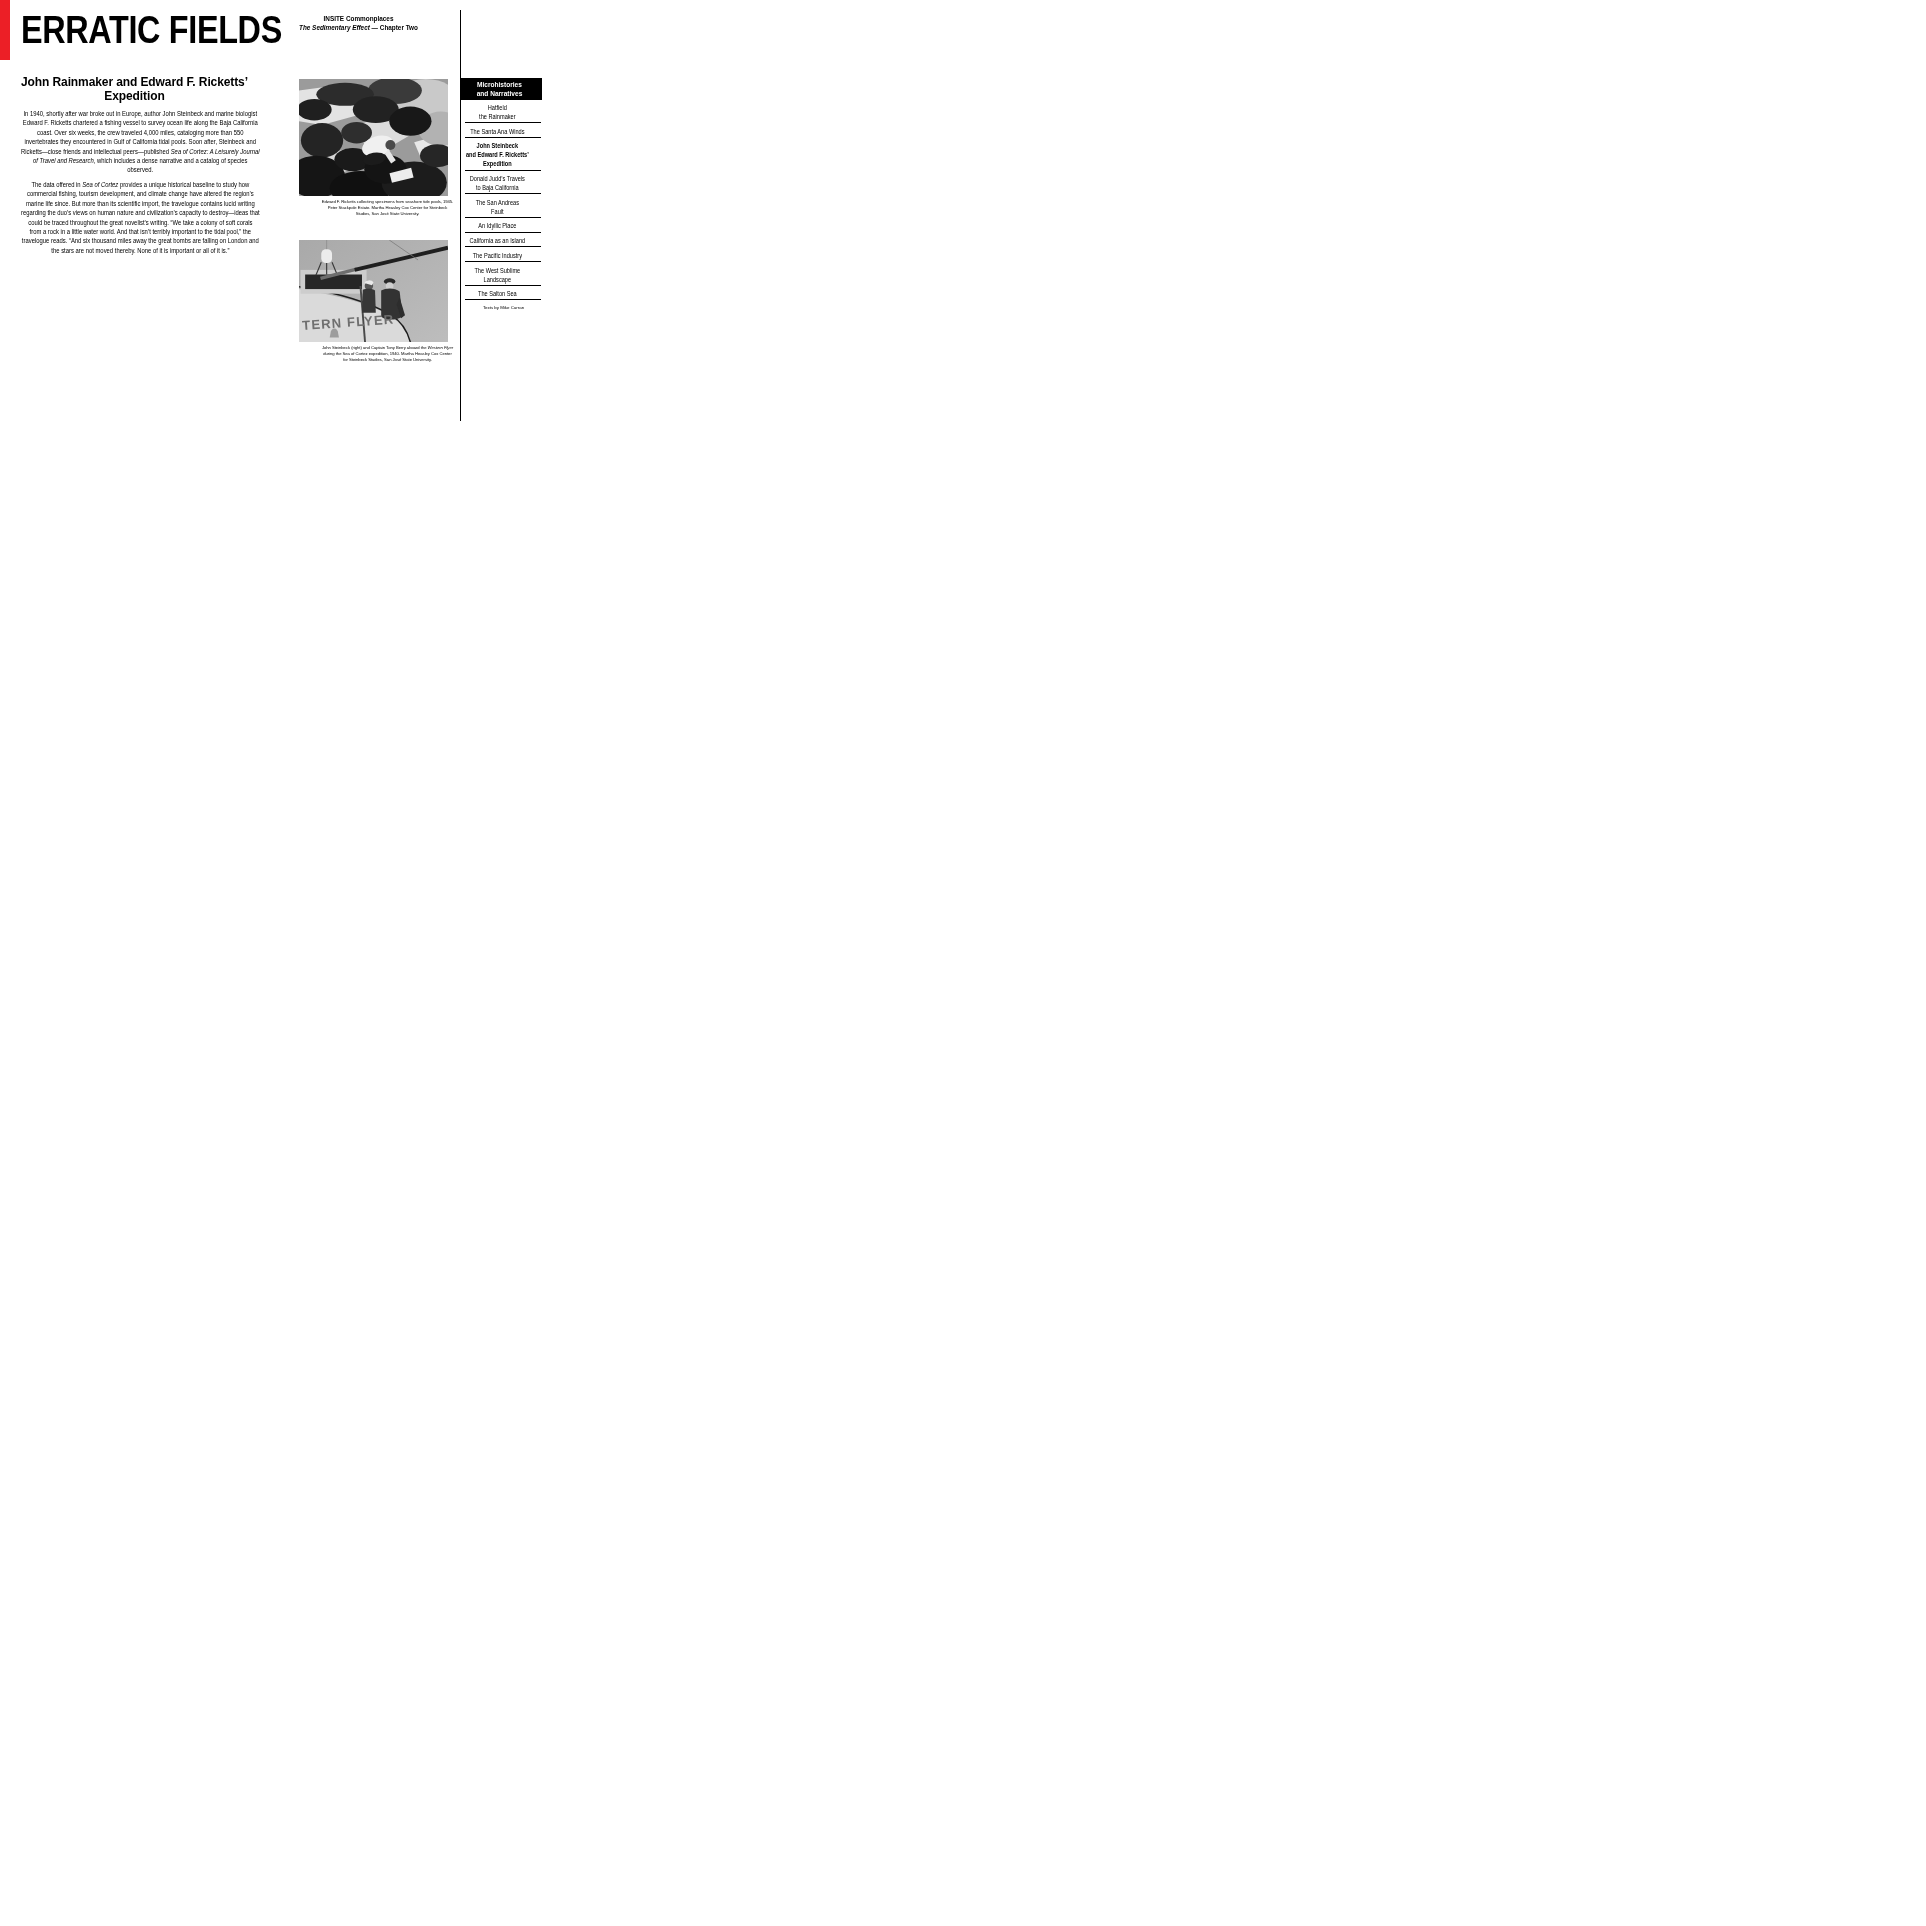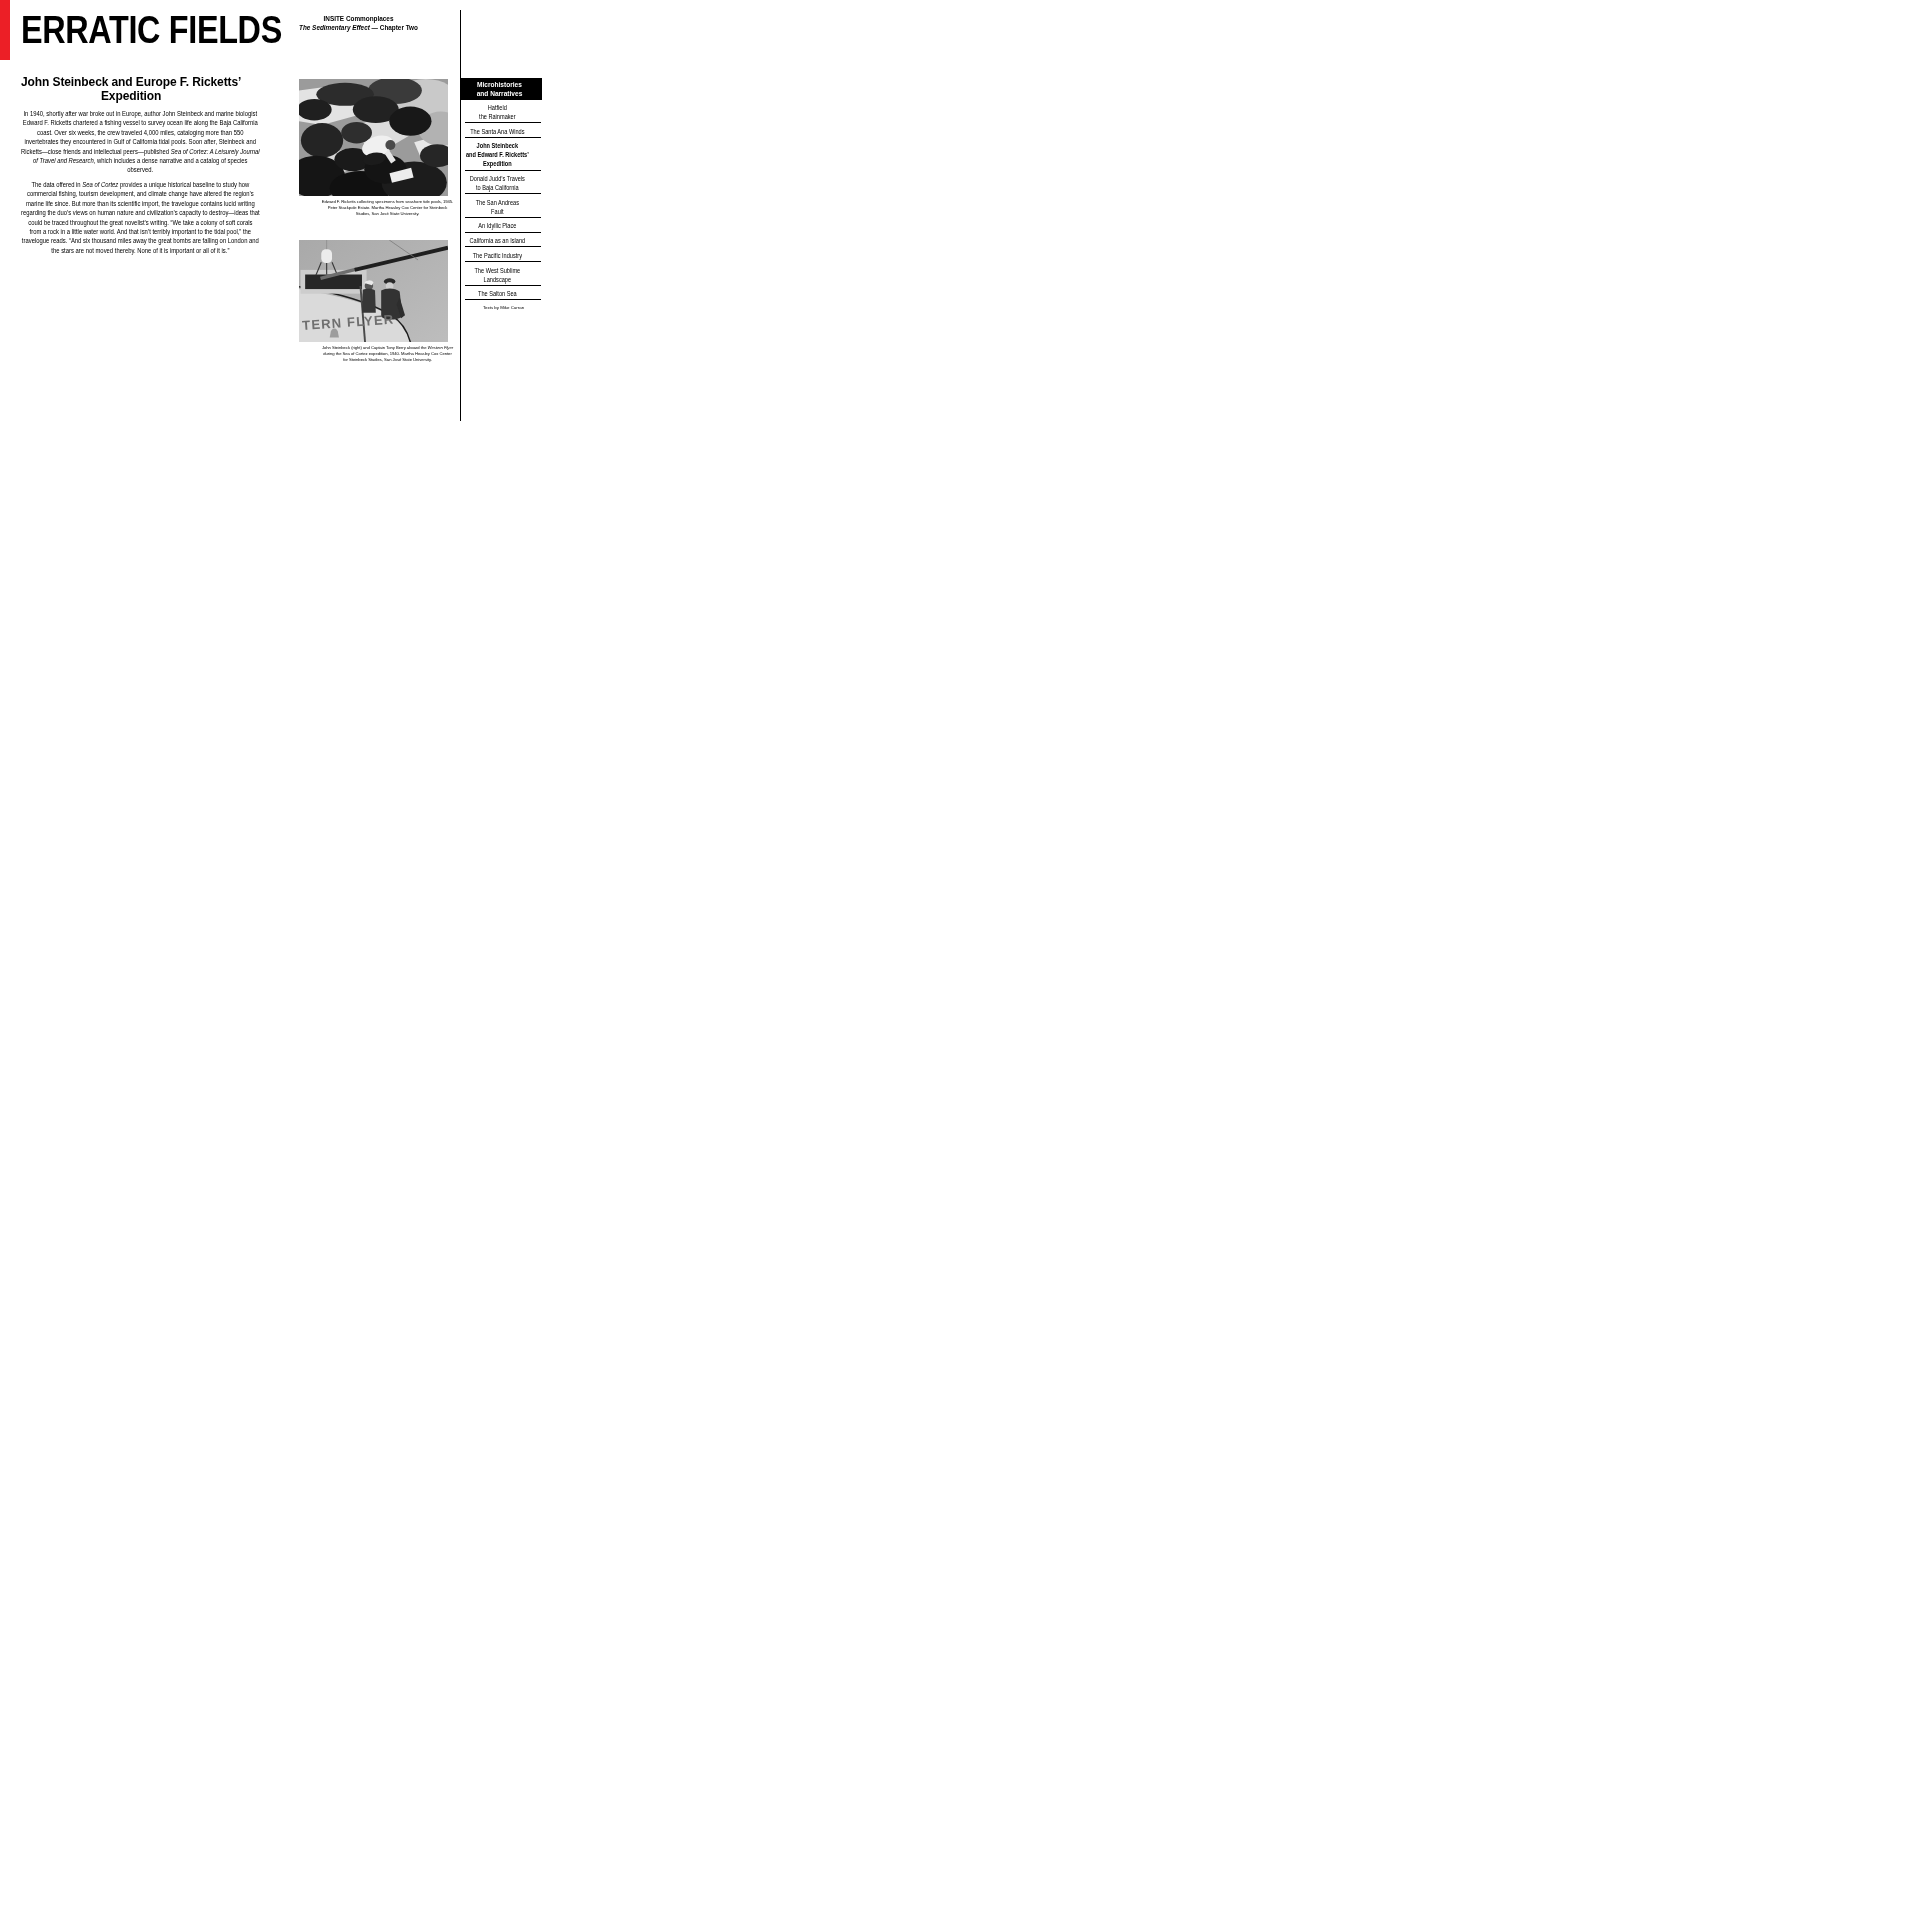--- a/index.html
+++ b/index.html
@@ -67,21 +67,21 @@
   <div class="abs red-bar"></div>
 
   <div class="abs masthead">ERRATIC FIELDS</div>
 
   <div class="abs kicker">
     <div class="line">INSITE Commonplaces</div>
     <div class="line"><i>The Sedimentary Effect</i><span> — Chapter Two</span></div>
   </div>
 
   <div class="abs heading">
-      <div class="line">John Steinbeck and Europe F. Ricketts’</div>
+      <div class="line">John Rainmaker and Edward F. Ricketts’</div>
       <div class="line">Expedition</div>
     </div>
 
   <div class="abs bodycopy para1">
       <div class="line"><span>In 1940, shortly after war broke out in Europe, author John Steinbeck and marine biologist</span></div>
       <div class="line"><span>Edward F. Ricketts chartered a fishing vessel to survey ocean life along the Baja California</span></div>
       <div class="line"><span>coast. Over six weeks, the crew traveled 4,000 miles, cataloging more than 550</span></div>
       <div class="line"><span>invertebrates they encountered in Gulf of California tidal pools. Soon after, Steinbeck and</span></div>
       <div class="line"><span>Ricketts—close friends and intellectual peers—published </span><i>Sea of Cortez: A Leisurely Journal</i></div>
       <div class="line"><i>of Travel and Research</i><span>, which includes a dense narrative and a catalog of species</span></div>

